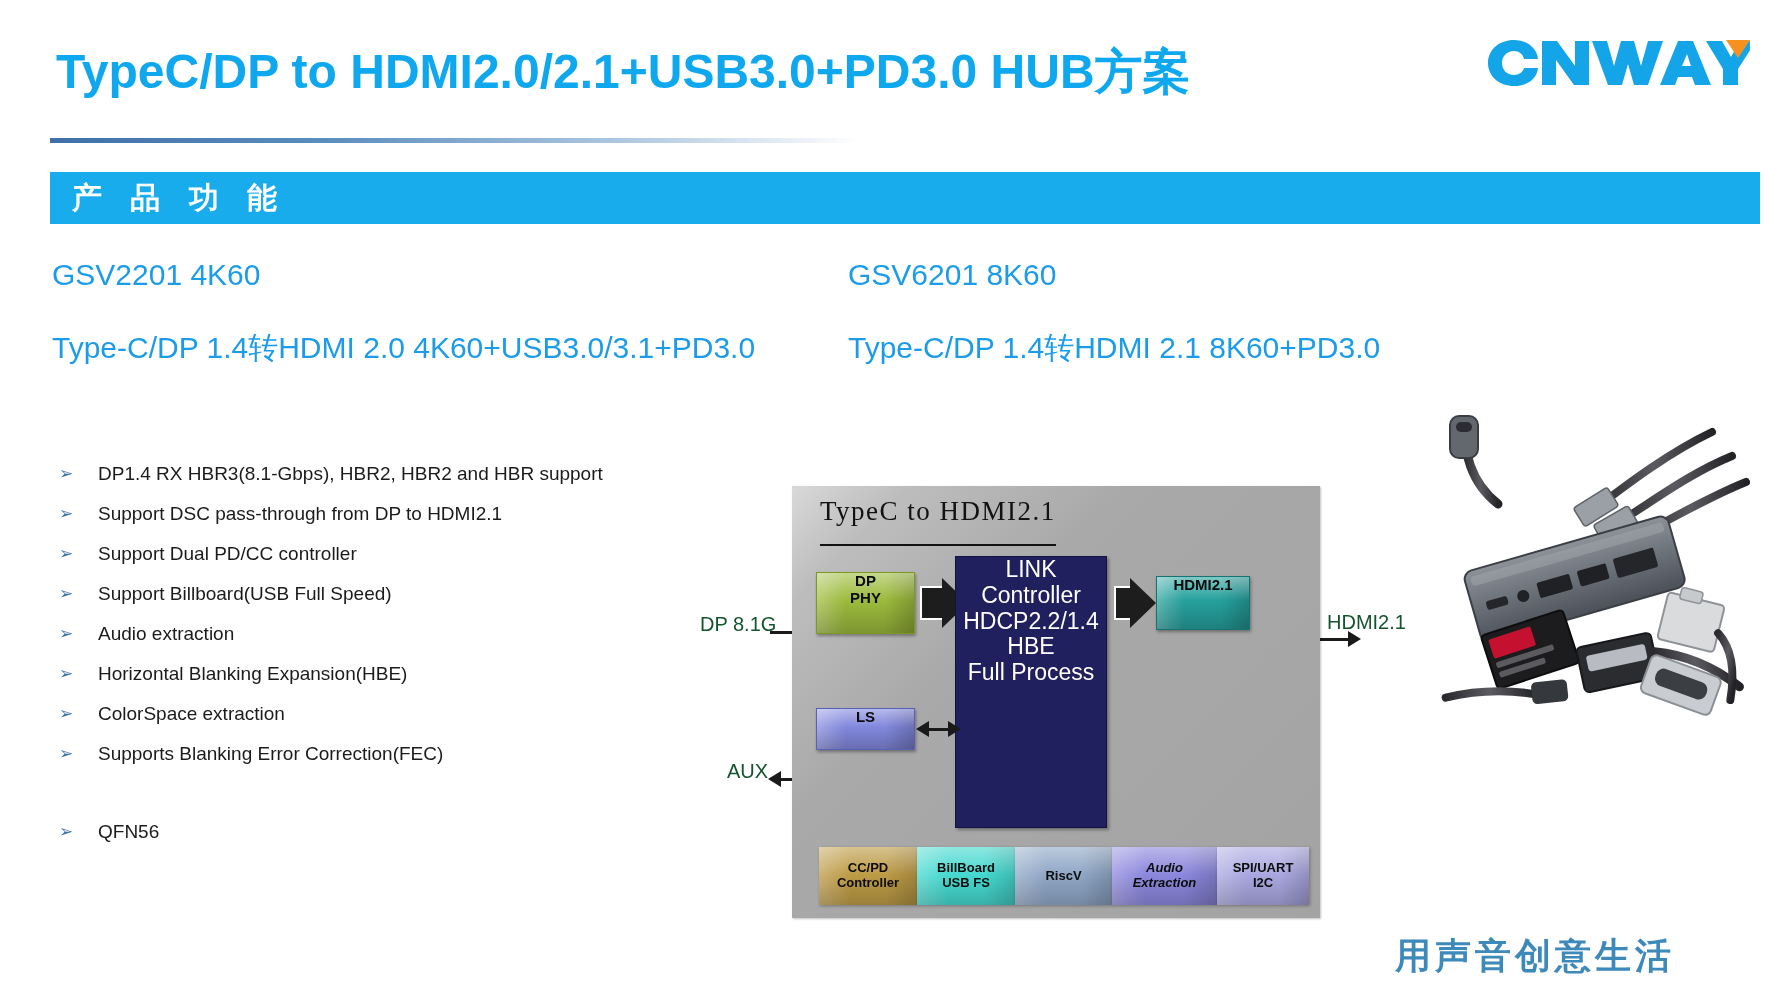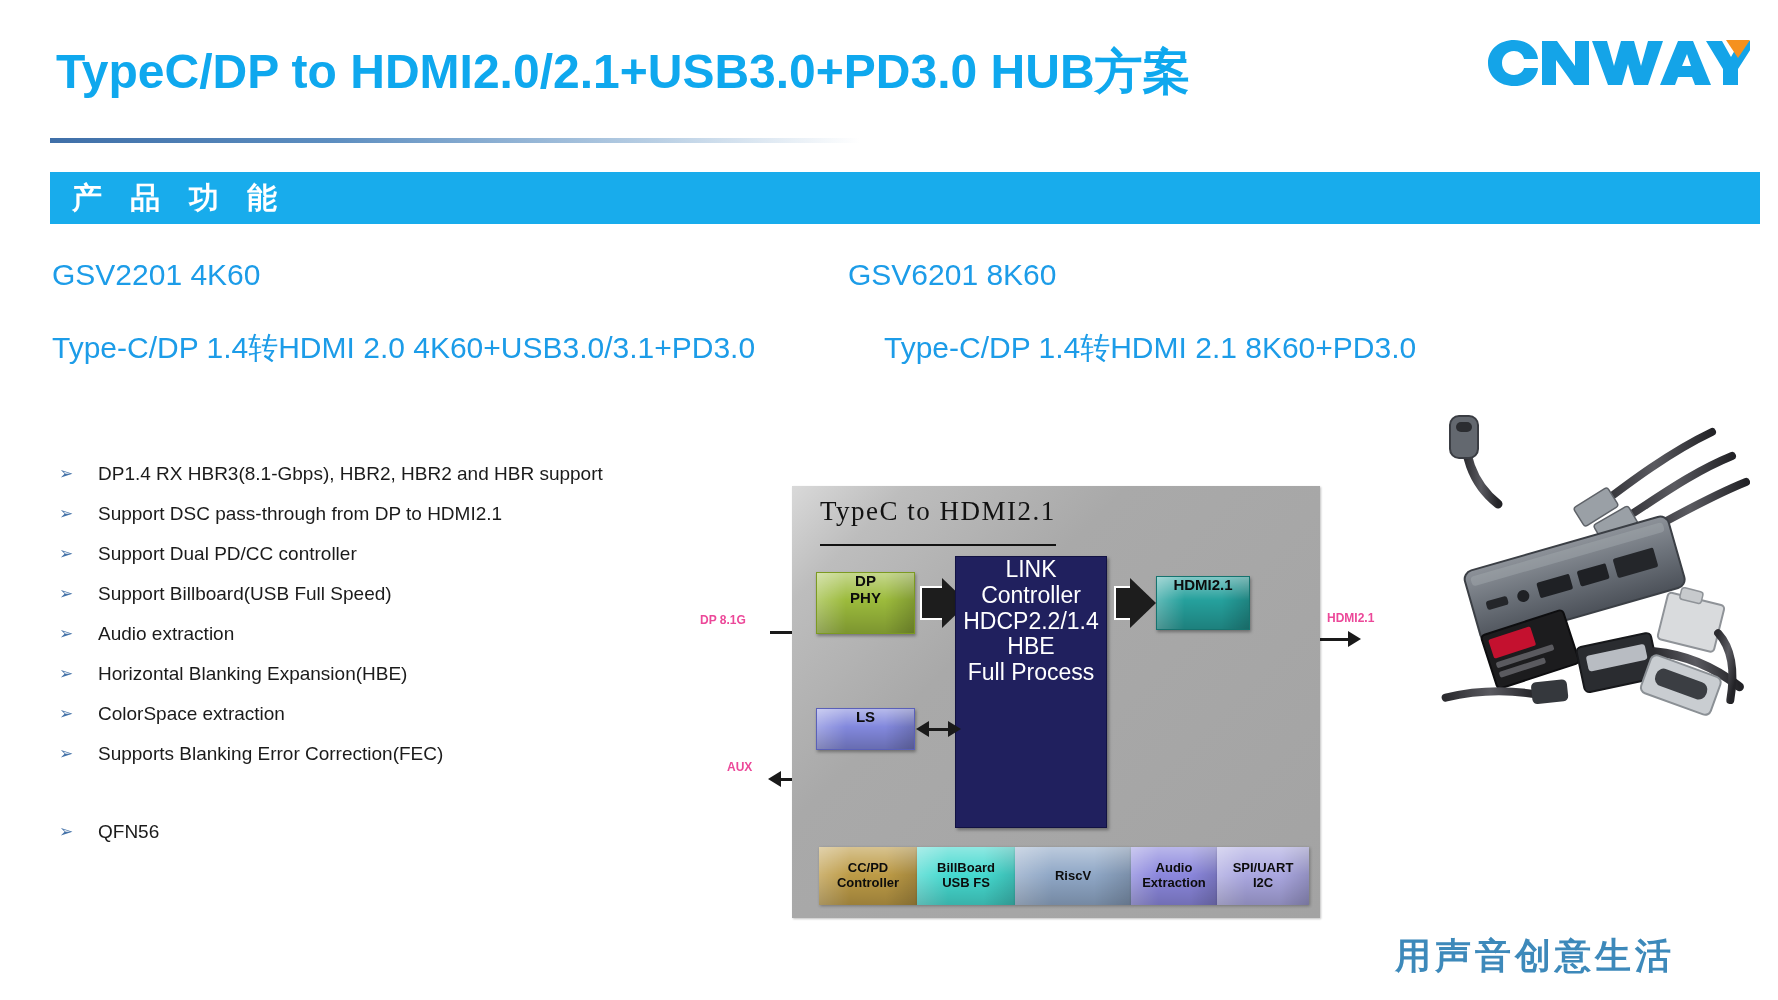--- a/index.html
+++ b/index.html
@@ -71,21 +71,21 @@
   }
   .prod-sub {
     position: absolute;
     color: #1C9CE8;
     font-size: 30px;
     white-space: nowrap;
   }
   #prod-left-title  { left: 52px;  top: 258px; }
   #prod-left-sub    { left: 52px;  top: 328px; }
   #prod-right-title { left: 848px; top: 258px; }
-  #prod-right-sub   { left: 848px; top: 328px; margin-left: 36px; }
+  #prod-right-sub   { left: 848px; top: 328px; }
 
   
   .features {
     position: absolute;
     left: 52px;
     top: 462px;
     width: 680px;
   }
   .feature-row {
     display: flex;
@@ -198,22 +198,22 @@
     line-height: 1.15;
     color: #0c0c0c;
     box-sizing: border-box;
     box-shadow: 1px 1px 3px rgba(0,0,0,0.3);
     background-image:
       linear-gradient(to bottom, rgba(255,255,255,0.40), rgba(255,255,255,0.0) 48%, rgba(0,0,0,0.18)),
       linear-gradient(to right, rgba(255,255,255,0.25), rgba(0,0,0,0.0) 32%, rgba(0,0,0,0.0) 68%, rgba(0,0,0,0.15));
   }
   #blk-ccpd     { width: 98px; background-color: #bd9b46; }
   #blk-billboard{ width: 98px; background-color: #45d9cf; }
-  #blk-riscv    { width: 116px; background-color: #8fa7c6; }
-  #blk-audio    { width: 86px; background-color: #8b87dd; }
+  #blk-riscv    { width: 97px; background-color: #8fa7c6; }
+  #blk-audio    { width: 105px; background-color: #8b87dd; font-style: italic; }
   #blk-spi      { width: 92px; background-color: #aaa7e0; }
 
   
   .arrow-line {
     position: absolute;
     background: #1a1a1a;
     height: 3px;
   }
   .arrow-head-r {
     position: absolute;
@@ -253,23 +253,23 @@
     top: -14px;
     width: 0; height: 0;
     border-top: 29px solid transparent;
     border-bottom: 29px solid transparent;
     border-left: 30px solid #ffffff;
     z-index: -1;
   }
 
   .io-label {
     position: absolute;
-    font-size: 12px;
-    font-weight: bold;
-    color: #ec4899;
+    font-size: 20px;
+    font-weight: normal;
+    color: #14532d;
     white-space: nowrap;
   }
   #lbl-dp81g   { left: 700px; top: 613px; }
   #lbl-aux     { left: 727px; top: 760px; }
   #lbl-hdmiout { left: 1327px; top: 611px; }
 
   
   .product-photo {
     position: absolute;
     left: 1420px;

